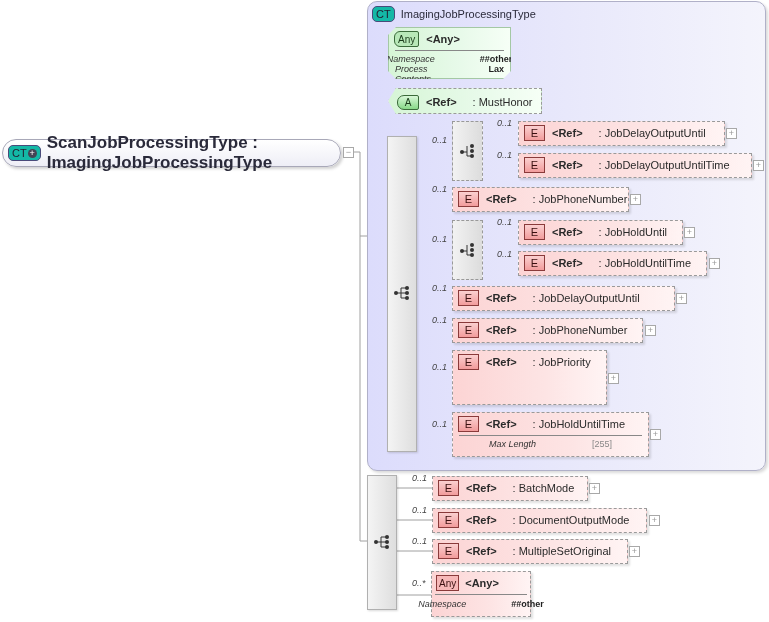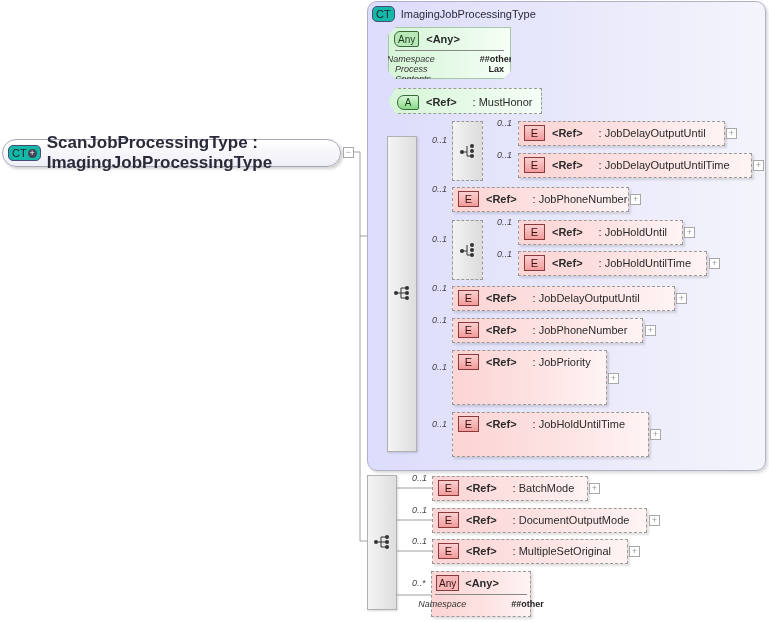--- a/index.html
+++ b/index.html
@@ -302,20 +302,26 @@
 </div>
 <div class="toggle" style="left:608px;top:373px;">+</div>
 
 <span class="occ" style="left:432px;top:419px;">0..1</span>
 <div class="abs el" style="left:452px;top:412px;width:197px;height:45px;">
   <div class="el-head">
       <span class="e-badge">E</span>
       <span class="ref">&lt;Ref&gt;</span>
       <span class="ename">: JobHoldUntilTime</span>
     </div>
+  <div class="facets">
+    <div class="facet-row">
+        <span class="facet-k" style="width:58px;">Max Length</span>
+        <span class="facet-v">[255]</span>
+      </div>
+  </div>
 </div>
 <div class="toggle" style="left:650px;top:429px;">+</div>
 
 <div class="abs seq-bar" style="left:367px;top:475px;width:28px;height:133px;">
   <svg class="comp-icon" style="left:5px;top:58px;" width="18" height="16">
     <circle cx="3" cy="8" r="2" fill="#333"></circle>
       <line x1="3" y1="8" x2="8" y2="8" stroke="#333"></line>
     <line x1="8" y1="3" x2="8" y2="13" stroke="#333"></line>
     <line x1="8" y1="3" x2="13" y2="3" stroke="#333"></line>
       <line x1="8" y1="8" x2="13" y2="8" stroke="#333"></line>

